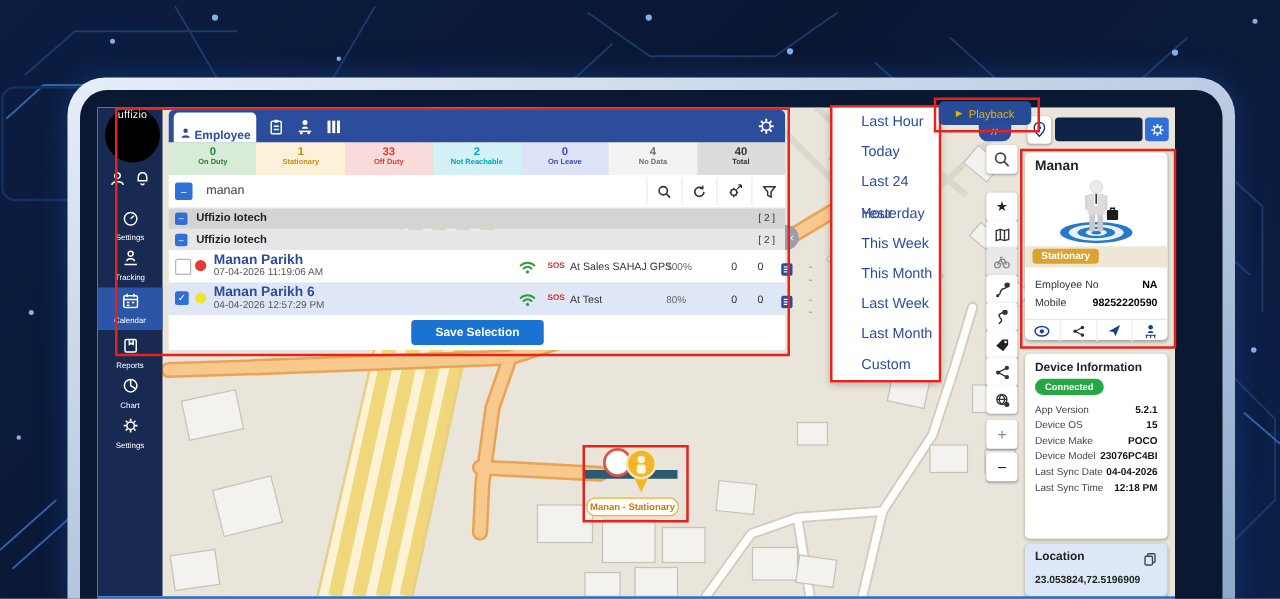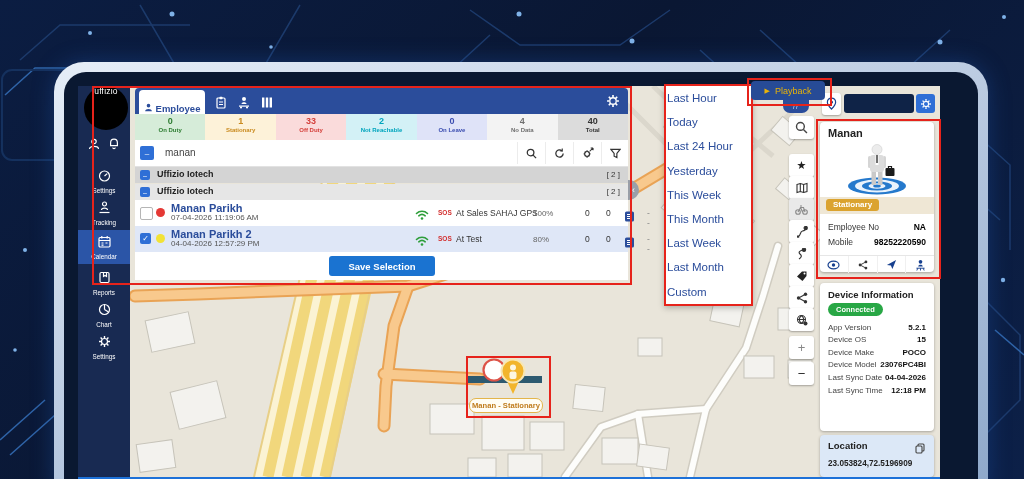--- a/index.html
+++ b/index.html
@@ -85,21 +85,21 @@
   .c3title{position:absolute;left:8px;top:5px;font-size:9.5px;font-weight:bold;color:#222}
   .c3coords{position:absolute;left:8px;top:24px;font-size:8.2px;font-weight:bold;color:#222}
   .copyic{position:absolute;right:9px;top:5px;cursor:pointer}
   
   .marker{position:absolute;left:390px;top:272px;width:78px;height:56px;z-index:18}
   .tealbar{position:absolute;left:0;top:18px;width:74px;height:7px;background:#2d5a70}
   .mlabel{position:absolute;left:1px;top:40px;width:72px;height:13px;background:#fffdf4;border:1.5px solid #e3b54b;border-radius:7px;
           font-size:7.6px;font-weight:bold;color:#c07c1d;display:flex;align-items:center;justify-content:center}
   
   .dropdown{position:absolute;left:664px;top:84px;width:85px;background:#fff;border:2px solid #e6231b;z-index:50;box-shadow:0 2px 6px rgba(0,0,0,.25)}
-  .dditem{height:24.2px;line-height:24.2px;padding-left:1px;font-size:11.5px;color:#2b4d9b;cursor:pointer}
+  .dditem{height:24.2px;line-height:24.2px;padding-left:23px;font-size:11.5px;color:#2b4d9b;cursor:pointer}
   .playback{position:absolute;left:751px;top:81px;width:74px;height:19px;background:#274b96;border-radius:4px;z-index:50;
             display:flex;align-items:center;justify-content:center;gap:5px;color:#eab308;cursor:pointer}
   .playback .tri{font-size:7px}.playback .pl{font-size:9px}
   .handle{position:absolute;left:783px;top:100px;width:26px;height:13px;background:#2b4d9b;border-radius:0 0 7px 7px;z-index:49;
           color:#cfe0ff;font-size:7px;display:flex;align-items:center;justify-content:center;letter-spacing:1px;cursor:pointer}
   .anno{position:absolute;border:2px solid #e6231b;z-index:60;pointer-events:none}
 </style>
 </head>
 <body>
 
@@ -410,21 +410,21 @@
         </svg></span>
     <span class="v" style="left:512px;color:#888">--</span>
     <span class="v" style="left:532px">0</span>
   </div>
 
   <div class="erow sel" style="top:140px">
     <span class="chk blue" style="left:5px;top:7px;width:11px;height:11px">
         <span>✓</span>
       </span>
     <span class="dot" style="background:#f2e236"></span>
-    <span class="nm">Manan Parikh 2</span>
+    <span class="nm">Manan Parikh 6</span>
     <span class="dt">04-04-2026 12:57:29 PM</span>
     <span class="abs" style="left:280px;top:7px"><svg width="14" height="12" viewBox="0 0 14 12" fill="none" stroke="#2e9e3a" stroke-width="1.6" stroke-linecap="round">
           <path d="M1.5,4.5 C4.5,1.5 9.5,1.5 12.5,4.5"></path>
           <path d="M3.8,6.8 C5.8,5 8.2,5 10.2,6.8"></path>
           <circle cx="7" cy="9.5" r="1.3" fill="#2e9e3a" stroke="none"></circle>
         </svg></span>
     <span class="sos">SOS</span>
     <span class="addr">At Test</span>
     <span class="bat">80%</span>
     <span class="v" style="left:450px">0</span>

